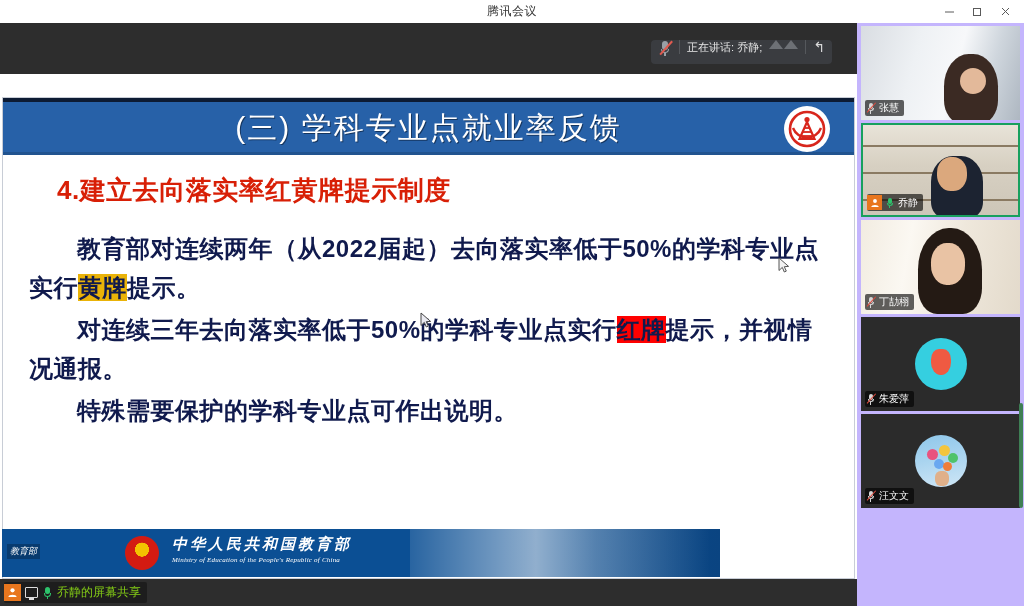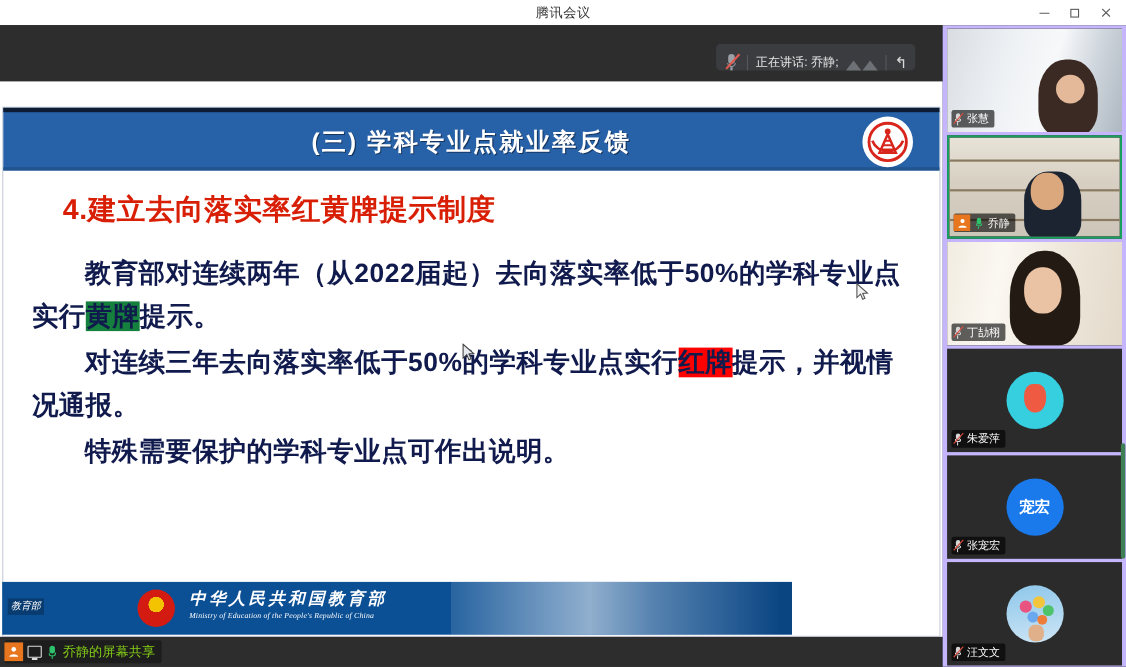--- a/index.html
+++ b/index.html
@@ -14,21 +14,21 @@
   .wc{ width:26px; height:21px; display:flex; align-items:center; justify-content:center;
     color:#5a5a5a; font-size:12px; line-height:1; }
   .wc svg{ display:block; }
 
   
   .stage{ position:absolute; left:0; top:23px; width:857px; height:583px; background:#2d2d2d; }
 
   
   .topbar{ position:absolute; left:0; top:0; width:857px; height:51px; background:#2d2d2d; }
   .speak-pill{ position:absolute; right:25px; top:29px; transform:translateY(-50%);
-    height:24px; background:#3a3c40; border-radius:4px; display:flex; align-items:flex-end;
+    height:24px; background:#3a3c40; border-radius:4px; display:flex; align-items:flex-start;
     padding:0 7px; gap:7px; }
   .speak-pill .divider{ width:1px; height:14px; background:#55585c; }
   .speak-txt{ color:#e6e6e6; font-size:11px; white-space:nowrap; }
   .mic-off{ position:relative; width:14px; height:16px; }
   .mic-off .body{ position:absolute; left:4px; top:1px; width:6px; height:9px;
     background:#9aa0a6; border-radius:3px; }
   .mic-off .stand{ position:absolute; left:3px; top:9px; width:8px; height:4px;
     border:1.4px solid #9aa0a6; border-top:none; border-radius:0 0 5px 5px; }
   .mic-off .post{ position:absolute; left:6.3px; top:12.5px; width:1.4px; height:3px; background:#9aa0a6; }
   .mic-off .slash{ position:absolute; left:-1px; top:7px; width:18px; height:1.6px;
@@ -37,32 +37,32 @@
   .chev i{ display:block; width:0; height:0; border-left:7px solid transparent;
     border-right:7px solid transparent; border-bottom:9px solid #6d7075; }
   .back-arrow{ color:#d9d9d9; font-size:14px; line-height:1; }
 
   
   .slide{ position:absolute; left:0; top:51px; width:857px; height:505px; background:#ffffff; }
   .slide-inner{ position:absolute; left:2px; top:23px; width:853px; height:482px; background:#fff;
     border:1px solid #c8cdd6; }
   .banner{ position:absolute; left:0; top:0; width:100%; height:57px; background:#2761a8;
     border-top:4px solid #0d1b33; display:flex; align-items:center; justify-content:center; }
-  .banner .btitle{ color:#ffffff; font-size:22px; font-weight:bold; letter-spacing:2px;
+  .banner .btitle{ color:#ffffff; font-size:30px; font-weight:normal; letter-spacing:2px;
     text-shadow:1px 1px 0 #15355e; }
   .banner-underline{ position:absolute; left:0; bottom:0; width:100%; height:3px; background:#21538f; }
   .logo{ position:absolute; right:24px; top:50%; transform:translateY(-50%);
     width:46px; height:46px; border-radius:50%; background:#ffffff;
     display:flex; align-items:center; justify-content:center; }
 
   .body-txt{ position:absolute; left:0; top:57px; width:100%; padding:12px 26px 0 26px; }
   .heading{ color:#d81f06; font-size:26px; font-weight:bold; margin:6px 0 22px 28px; letter-spacing:.5px; }
   .para{ color:#101a4d; font-size:24px; font-weight:bold; line-height:1.62;
     text-indent:2em; margin-bottom:3px; letter-spacing:.5px; }
-  .hl-yellow{ background:#15803d; }
+  .hl-yellow{ background:#eab308; }
   .hl-red{ background:#ff0000; color:#101a4d; }
 
   
   .gov{ position:absolute; left:2px; bottom:2px; width:718px; height:48px;
     background:linear-gradient(90deg,#0b4f94 0%,#0b4f94 70%,#0a4481 100%); overflow:hidden;font-style:italic; }
   .gov .bldg{ position:absolute; left:408px; top:0; width:300px; height:48px;
     background:linear-gradient(90deg, rgba(255,255,255,.12) 0%, rgba(255,255,255,.55) 42%,
       rgba(255,255,255,.30) 62%, rgba(255,255,255,0) 100%); }
   .gov .emblem{ position:absolute; left:123px; top:7px; width:34px; height:34px; border-radius:50%;
     background:radial-gradient(circle at 50% 40%, #f3c200 0 26%, #d31b12 27% 100%); }
@@ -332,34 +332,20 @@
       <div class="mini-mic mic-muted">
         <div class="b"></div>
           <div class="s"></div>
           <div class="p"></div>
           <div class="sl"></div>
       </div>
       <span class="nm">朱爱萍</span>
     </div>
   </div>
 
-  <div class="tile">
-    <div class="avatar" style="background:#1a7aec;">
-      <span>宠宏</span>
-    </div>
-    <div class="namebar">
-      <div class="mini-mic mic-muted">
-        <div class="b"></div>
-          <div class="s"></div>
-          <div class="p"></div>
-          <div class="sl"></div>
-      </div>
-      <span class="nm">张宠宏</span>
-    </div>
-  </div>
 
   <div class="tile">
     <div class="avatar av-photo">
       <div class="fl" style="left:12px;top:14px;width:11px;height:11px;background:#e8537f;"></div>
       <div class="fl" style="left:24px;top:10px;width:11px;height:11px;background:#f3c53d;"></div>
       <div class="fl" style="left:33px;top:18px;width:10px;height:10px;background:#4fc36b;"></div>
       <div class="fl" style="left:19px;top:24px;width:10px;height:10px;background:#6aa8f0;"></div>
       <div class="fl" style="left:28px;top:27px;width:9px;height:9px;background:#ef7d3a;"></div>
       <div class="fl" style="left:20px;top:36px;width:14px;height:15px;border-radius:40%;background:#e0b08a;"></div>
     </div>

